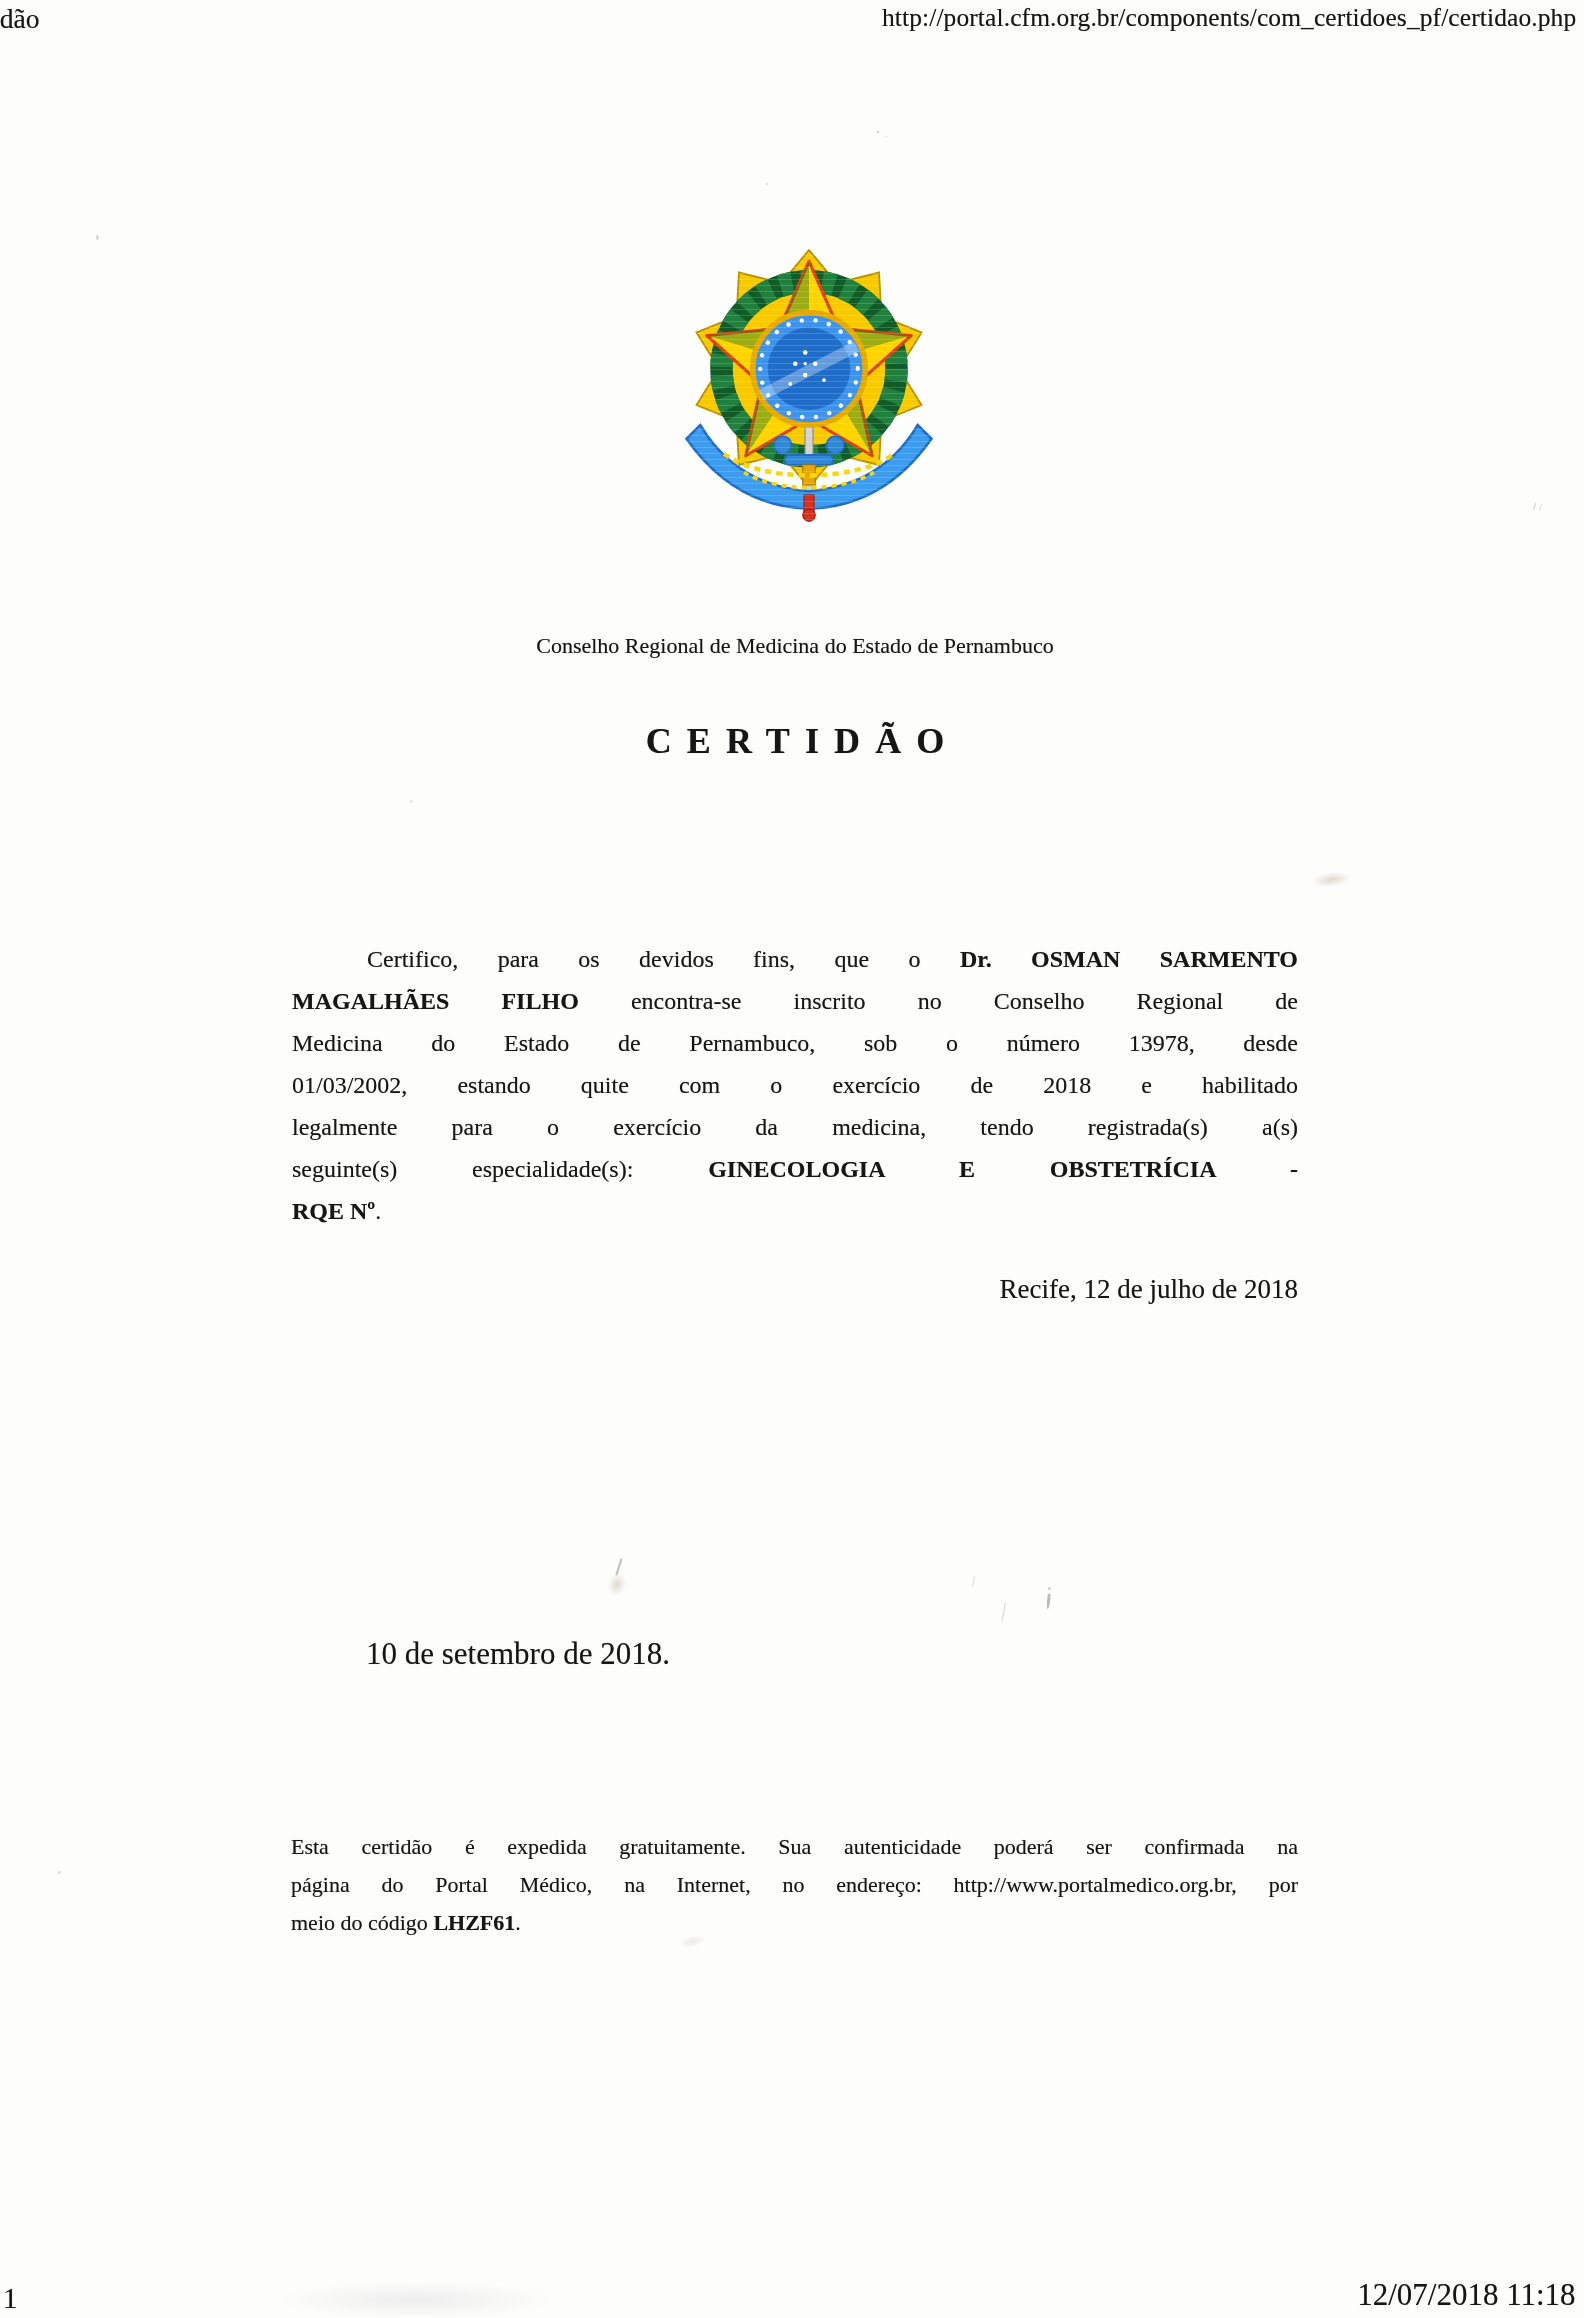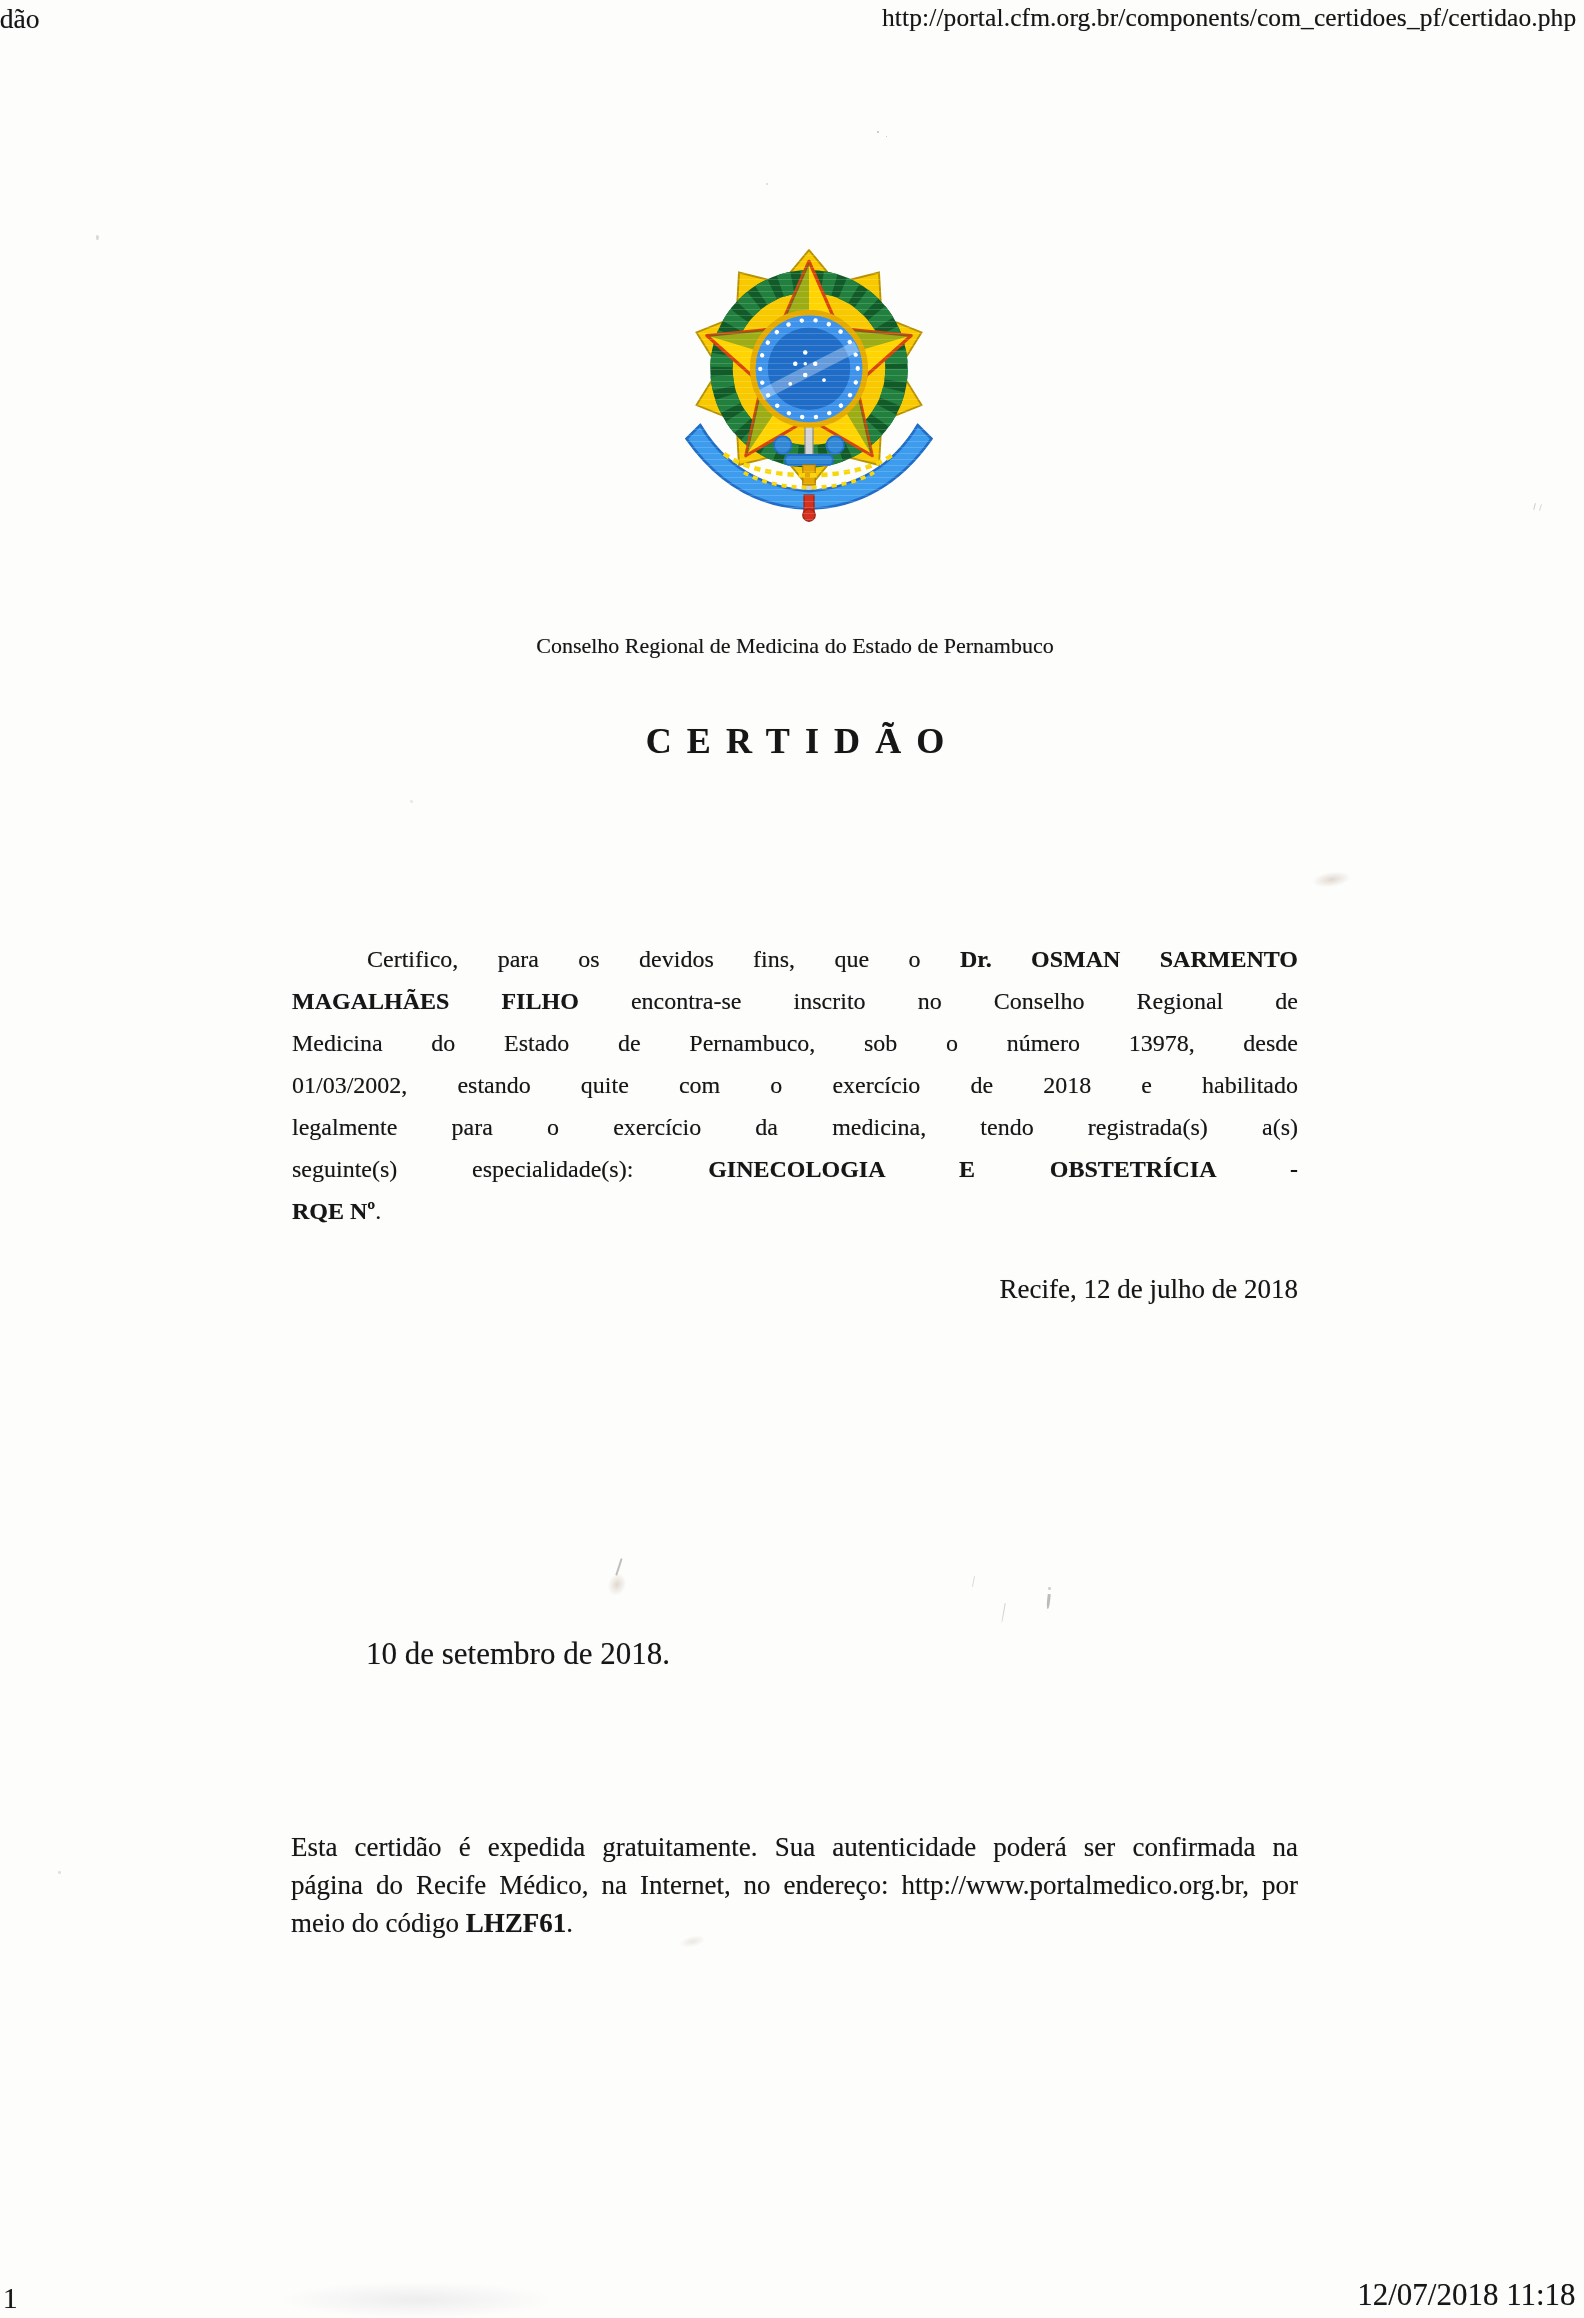--- a/index.html
+++ b/index.html
@@ -30,21 +30,21 @@
   .bline{display:block;text-align:justify;text-align-last:justify;}
   .bline.last{text-align-last:left;}
   .bline.indent{padding-left:75px;}
   b{font-weight:700;}
   
   .place-date{left:292px;top:1274px;width:1006px;text-align:right;font-size:27px;}
   
   .validity{left:366px;top:1630px;font-size:31px;line-height:47px;}
   .vline{display:block;}
   
-  .auth{left:291px;top:1828px;width:1007px;font-size:27px;line-height:38px;}
+  .auth{left:291px;top:1828px;width:1007px;font-size:22px;line-height:38px;}
   
   .page-num{left:2.7px;top:2281px;font-size:30px;}
   .timestamp{right:9.4px;top:2277px;font-size:31px;}
   
   .spk{position:absolute;border-radius:50%;background:rgba(95,88,80,.38);}
   .smudge{position:absolute;background:radial-gradient(ellipse at center, rgba(150,120,90,.28), rgba(150,120,90,0) 70%);}
   .graysmudge{position:absolute;background:radial-gradient(ellipse at center, rgba(100,100,112,.10), rgba(100,100,112,0) 72%);}
   .stroke-mark{position:absolute;background:rgba(70,65,60,.5);border-radius:1.3px;}
 </style>
 </head>
@@ -117,21 +117,21 @@
   </div>
 
   <div class="abs place-date">Recife, 12 de julho de 2018</div>
 
   <div class="abs validity">
     <span class="vline">10 de setembro de 2018.</span>
   </div>
 
   <div class="abs auth">
     <span class="bline">Esta certidão é expedida gratuitamente. Sua autenticidade poderá ser confirmada na</span>
-    <span class="bline">página do Recife Médico, na Internet, no endereço: http://www.portalmedico.org.br, por</span>
+    <span class="bline">página do Portal Médico, na Internet, no endereço: http://www.portalmedico.org.br, por</span>
     <span class="bline last"><span>meio do código </span><b>LHZF61</b><span>.</span></span>
   </div>
 
   <div class="abs page-num">1</div>
   <div class="abs timestamp">12/07/2018 11:18</div>
 
   <div class="spk" style="left:877px;top:131px;width:2px;height:2px;"></div>
   <div class="spk" style="left:886px;top:136px;width:1.3px;height:1.3px;"></div>
   <div class="spk" style="left:766px;top:183px;width:2px;height:2px;opacity:.6;"></div>
   <div class="spk" style="left:96px;top:235px;width:2.7px;height:4.7px;border-radius:40% 60% 60% 40%;opacity:.55;"></div>

